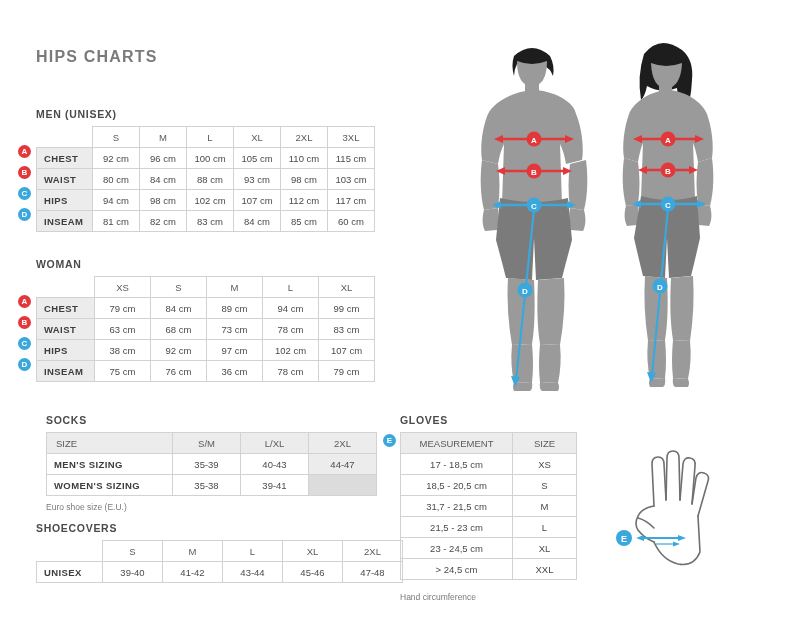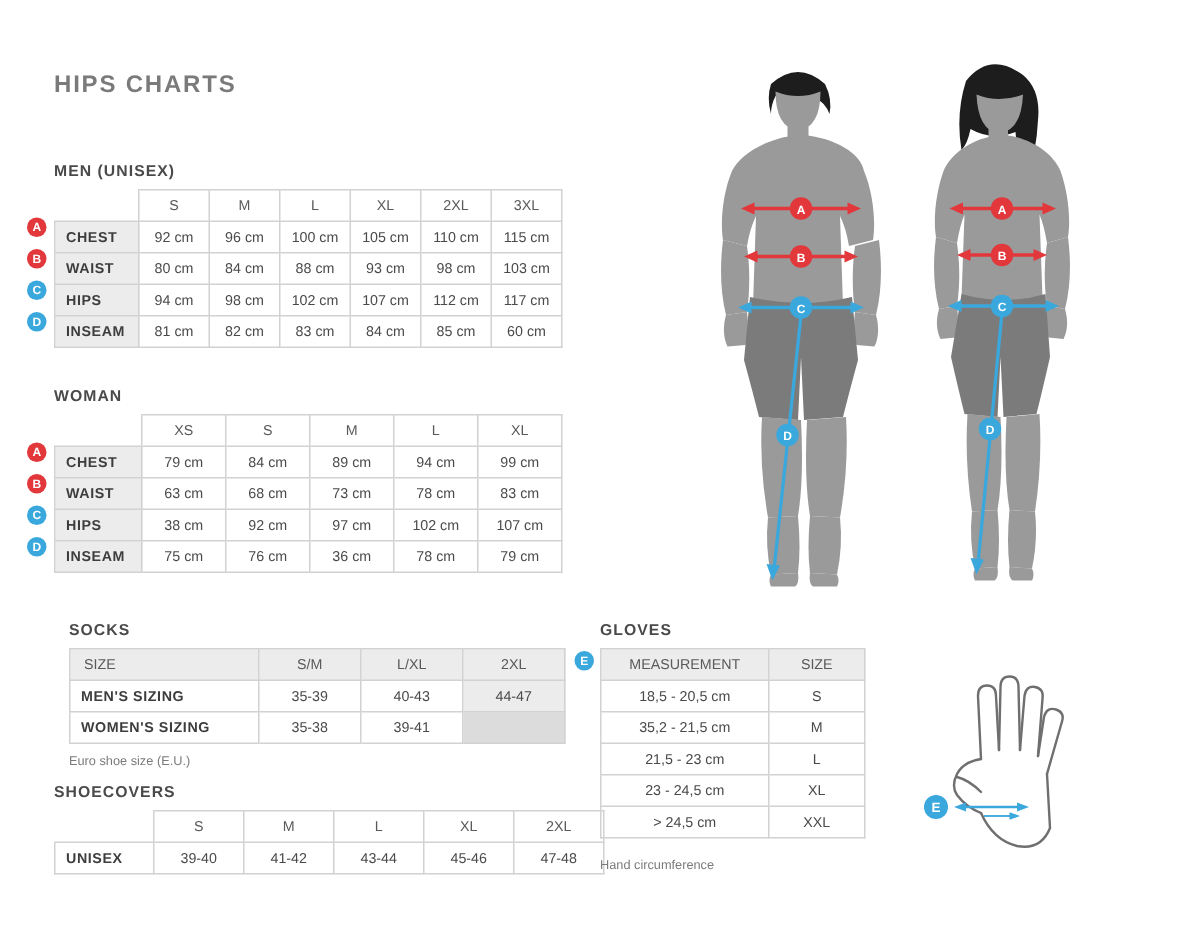--- a/index.html
+++ b/index.html
@@ -297,25 +297,29 @@
           <col style="width:64px">
         </colgroup>
       <thead>
         <tr>
           <th class="shade">MEASUREMENT</th>
           <th class="shade">SIZE</th>
         </tr>
       </thead>
       <tbody>
         <tr>
+          <td>17 - 18,5 cm</td>
+          <td>XS</td>
+        </tr>
+        <tr>
           <td>18,5 - 20,5 cm</td>
           <td>S</td>
         </tr>
         <tr>
-          <td>35,2 - 21,5 cm</td>
+          <td>31,7 - 21,5 cm</td>
           <td>M</td>
         </tr>
         <tr>
           <td>21,5 - 23 cm</td>
           <td>L</td>
         </tr>
         <tr>
           <td>23 - 24,5 cm</td>
           <td>XL</td>
         </tr>

